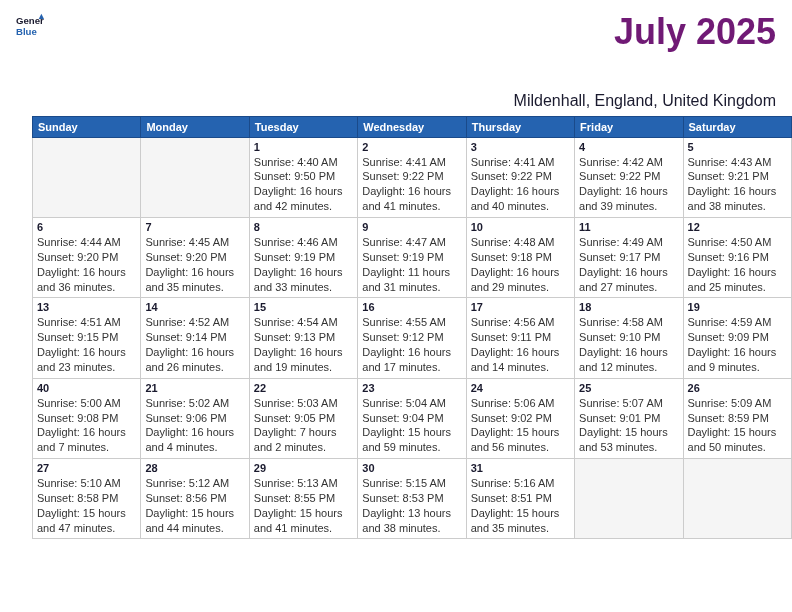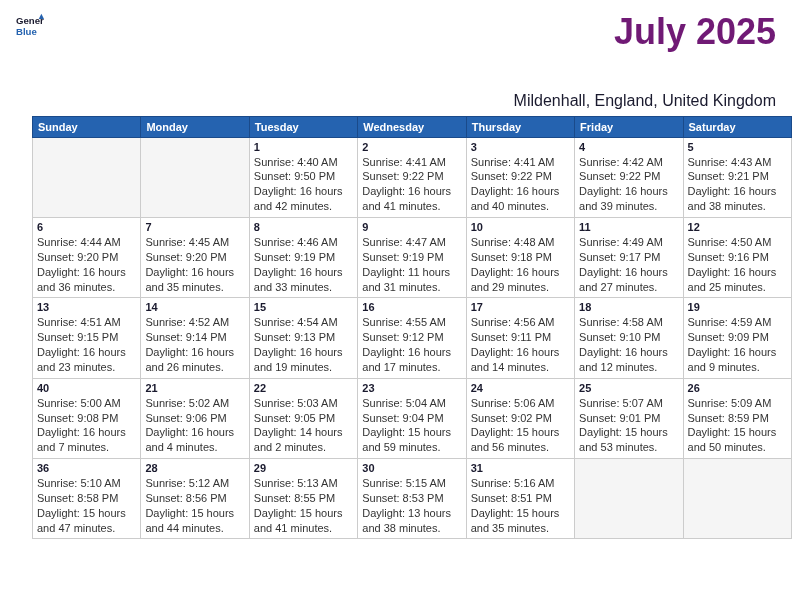--- a/index.html
+++ b/index.html
@@ -206,42 +206,42 @@
           <td>
             <span class="day-number">40</span>
             <div class="day-info"><span>Sunrise: 5:00 AM</span><br><span>Sunset: 9:08 PM</span><br><span>Daylight: 16 hours and 7 minutes.</span></div>
           </td>
           <td>
             <span class="day-number">21</span>
             <div class="day-info"><span>Sunrise: 5:02 AM</span><br><span>Sunset: 9:06 PM</span><br><span>Daylight: 16 hours and 4 minutes.</span></div>
           </td>
           <td>
             <span class="day-number">22</span>
-            <div class="day-info"><span>Sunrise: 5:03 AM</span><br><span>Sunset: 9:05 PM</span><br><span>Daylight: 14 hours and 2 minutes.</span></div>
+            <div class="day-info"><span>Sunrise: 5:03 AM</span><br><span>Sunset: 9:05 PM</span><br><span>Daylight: 7 hours and 2 minutes.</span></div>
           </td>
           <td>
             <span class="day-number">23</span>
             <div class="day-info"><span>Sunrise: 5:04 AM</span><br><span>Sunset: 9:04 PM</span><br><span>Daylight: 15 hours and 59 minutes.</span></div>
           </td>
           <td>
             <span class="day-number">24</span>
             <div class="day-info"><span>Sunrise: 5:06 AM</span><br><span>Sunset: 9:02 PM</span><br><span>Daylight: 15 hours and 56 minutes.</span></div>
           </td>
           <td>
             <span class="day-number">25</span>
             <div class="day-info"><span>Sunrise: 5:07 AM</span><br><span>Sunset: 9:01 PM</span><br><span>Daylight: 15 hours and 53 minutes.</span></div>
           </td>
           <td>
             <span class="day-number">26</span>
             <div class="day-info"><span>Sunrise: 5:09 AM</span><br><span>Sunset: 8:59 PM</span><br><span>Daylight: 15 hours and 50 minutes.</span></div>
           </td>
         </tr>
         <tr>
           <td>
-            <span class="day-number">36</span>
+            <span class="day-number">27</span>
             <div class="day-info"><span>Sunrise: 5:10 AM</span><br><span>Sunset: 8:58 PM</span><br><span>Daylight: 15 hours and 47 minutes.</span></div>
           </td>
           <td>
             <span class="day-number">28</span>
             <div class="day-info"><span>Sunrise: 5:12 AM</span><br><span>Sunset: 8:56 PM</span><br><span>Daylight: 15 hours and 44 minutes.</span></div>
           </td>
           <td>
             <span class="day-number">29</span>
             <div class="day-info"><span>Sunrise: 5:13 AM</span><br><span>Sunset: 8:55 PM</span><br><span>Daylight: 15 hours and 41 minutes.</span></div>
           </td>

